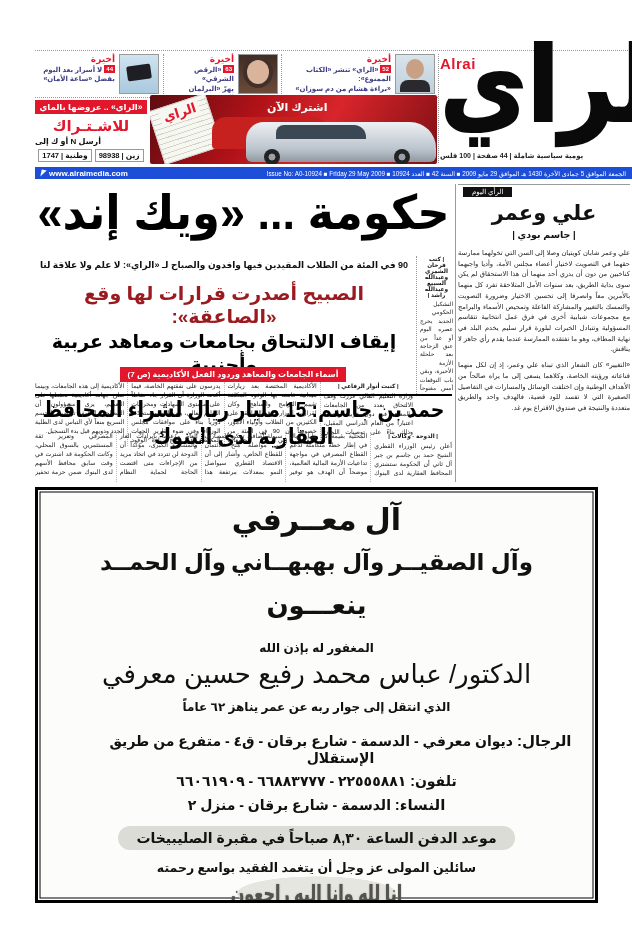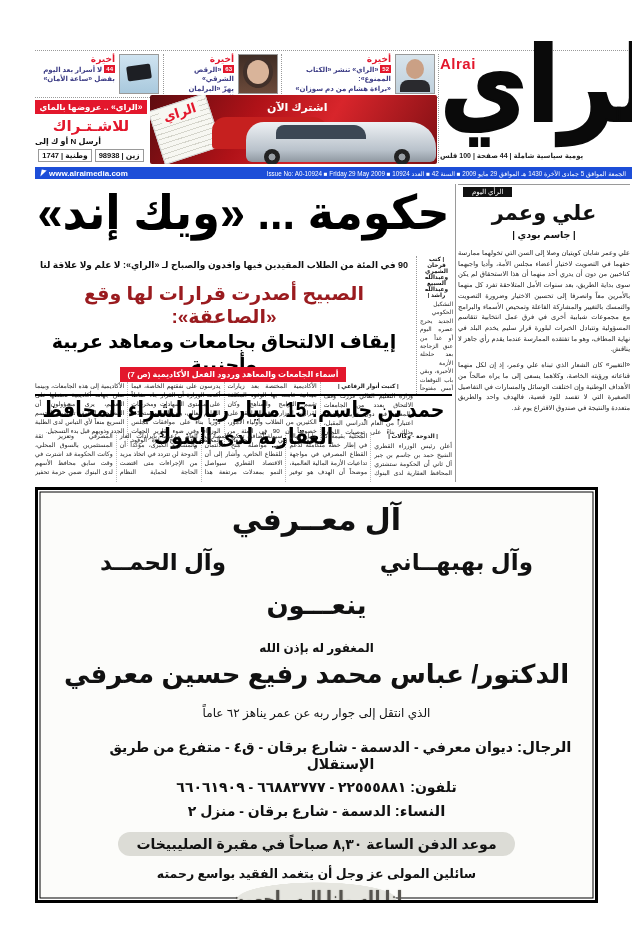--- a/index.html
+++ b/index.html
@@ -79,22 +79,22 @@
   .hbj-head{font-size:19px;font-weight:900;text-align:center;color:#000;direction:rtl;transform:scaleY(1.15);}
   
   .obituary{box-sizing:border-box;border:3px solid #000;background-color:#fcfcfa;
             background-image:radial-gradient(rgba(0,0,0,0.06) 0.6px,rgba(0,0,0,0) 0.7px);background-size:4px 4px;
             box-shadow:inset 0 0 0 1.5px #fff,inset 0 0 0 2.5px #000;
             text-align:center;direction:rtl;overflow:hidden;}
   .ob-family-main{font-size:30px;font-weight:900;margin-top:12px;}
   .ob-families{display:flex;justify-content:space-between;padding:0 62px;margin-top:12px;font-size:23px;font-weight:900;}
   .ob-announce{font-size:26px;font-weight:900;margin-top:14px;}
   .ob-intro{font-size:12px;font-weight:bold;margin-top:20px;}
-  .ob-deceased{font-size:26px;font-weight:700;margin-top:4px;}
-  .ob-age{font-size:12px;font-weight:normal;margin-top:16px;}
+  .ob-deceased{font-size:26px;font-weight:400;margin-top:4px;}
+  .ob-age{font-size:12px;font-weight:bold;margin-top:10px;}
   .ob-line{font-size:14px;font-weight:bold;margin-top:7px;}
   .ob-line:first-of-type{margin-top:18px;}
   .ob-label{font-size:15px;font-weight:900;}
   .ob-men{margin-top:18px;padding-left:48px;}
   .pill{display:inline-block;background:#dcdcd6;border-radius:14px;padding:4px 18px;font-size:14px;font-weight:900;margin-top:12px;}
   .ob-prayer{font-size:12.5px;font-weight:bold;margin-top:10px;}
   .ob-verse{display:inline-block;margin-top:4px;font-size:16px;font-weight:900;color:#55534e;
             letter-spacing:-1px;transform:scaleY(1.5);text-shadow:0 0 1px #6a6860;
             background:radial-gradient(ellipse at center,#e6e6e0 55%,rgba(0,0,0,0) 56%);padding:5px 16px;}
 </style>
@@ -211,20 +211,21 @@
   <div class="abs rule-black" style="left:35px;width:417px;top:394px;"></div>
   <div class="abs hbj-head" style="left:35px;top:400px;width:417px;">حمد بن جاسم: 15 مليار ريال لشراء المحافظ العقارية لدى البنوك</div>
   <div class="abs cols5" style="left:35px;top:432px;width:417px;height:50px;">
     <div class="mini-byline">| الدوحة - وكالات |</div>
     <span>أعلن رئيس الوزراء القطري الشيخ حمد بن جاسم بن جبر آل ثاني أن الحكومة ستشتري المحافظ العقارية لدى البنوك المحلية بقيمة 15 مليار ريال في إطار خطة متكاملة لدعم القطاع المصرفي في مواجهة تداعيات الأزمة المالية العالمية، موضحاً أن الهدف هو توفير سيولة إضافية تمكن المصارف من مواصلة منح الائتمان للقطاع الخاص، وأشار إلى أن الاقتصاد القطري سيواصل النمو بمعدلات مرتفعة هذا العام مدعوماً بإيرادات الغاز والمشاريع الكبرى، مؤكداً أن الدوحة لن تتردد في اتخاذ مزيد من الإجراءات متى اقتضت الحاجة لحماية النظام المصرفي وتعزيز ثقة المستثمرين بالسوق المحلي، وكانت الحكومة قد اشترت في وقت سابق محافظ الأسهم لدى البنوك ضمن حزمة تحفيز واسعة لاقت ترحيباً من المؤسسات المالية الدولية.</span>
   </div>
 
   <div class="abs obituary" style="left:35px;top:487px;width:563px;height:416px;">
     <div class="ob-family-main">آل معــرفي</div>
     <div class="ob-families">
+      <span>وآل الصقيــر</span>
       <span>وآل بهبهــاني</span>
       <span>وآل الحمــد</span>
     </div>
     <div class="ob-announce">ينعـــون</div>
     <div class="ob-intro">المغفور له بإذن الله</div>
     <div class="ob-deceased">الدكتور/ عباس محمد رفيع حسين معرفي</div>
     <div class="ob-age">الذي انتقل إلى جوار ربه عن عمر يناهز ٦٢ عاماً</div>
     <div class="ob-line ob-men">
       <span class="ob-label">الرجال:</span>
       <span>ديوان معرفي - الدسمة - شارع برقان - ق٤ - متفرع من طريق الإستقلال</span>

